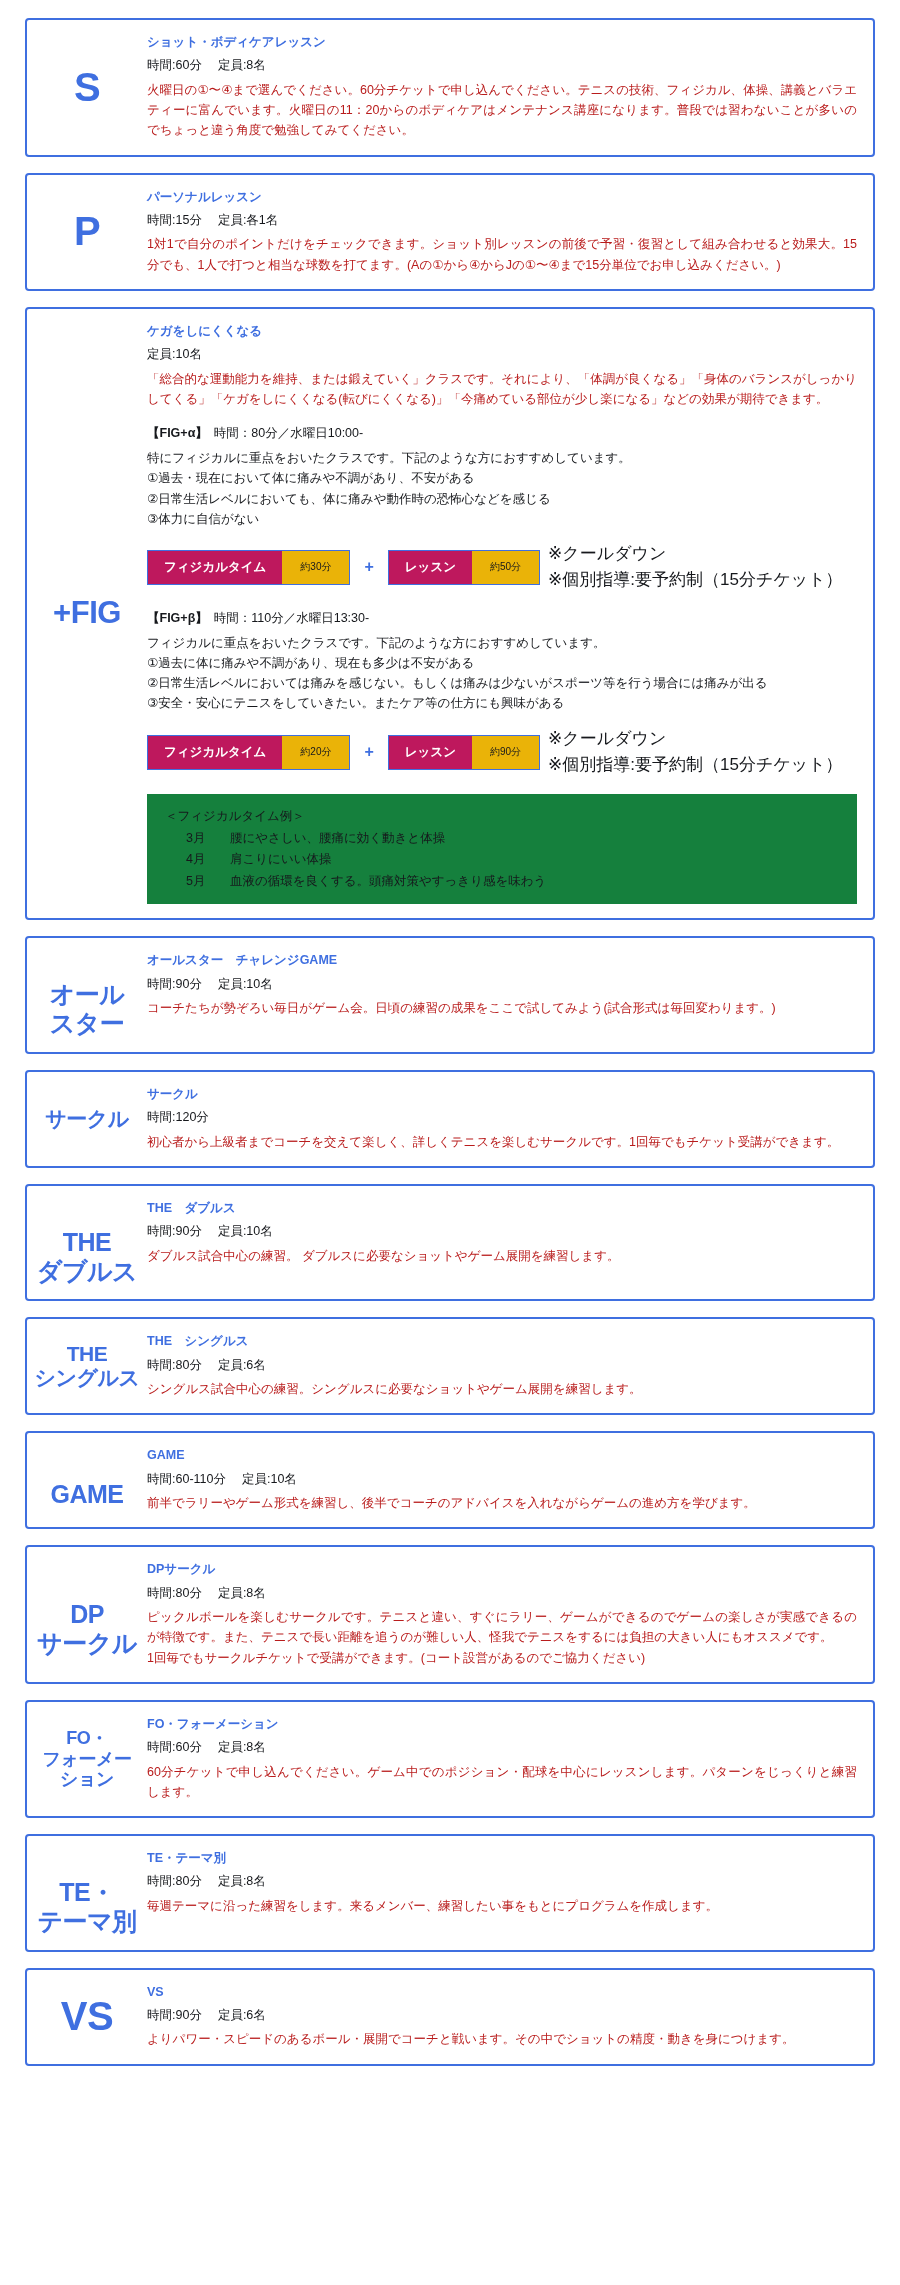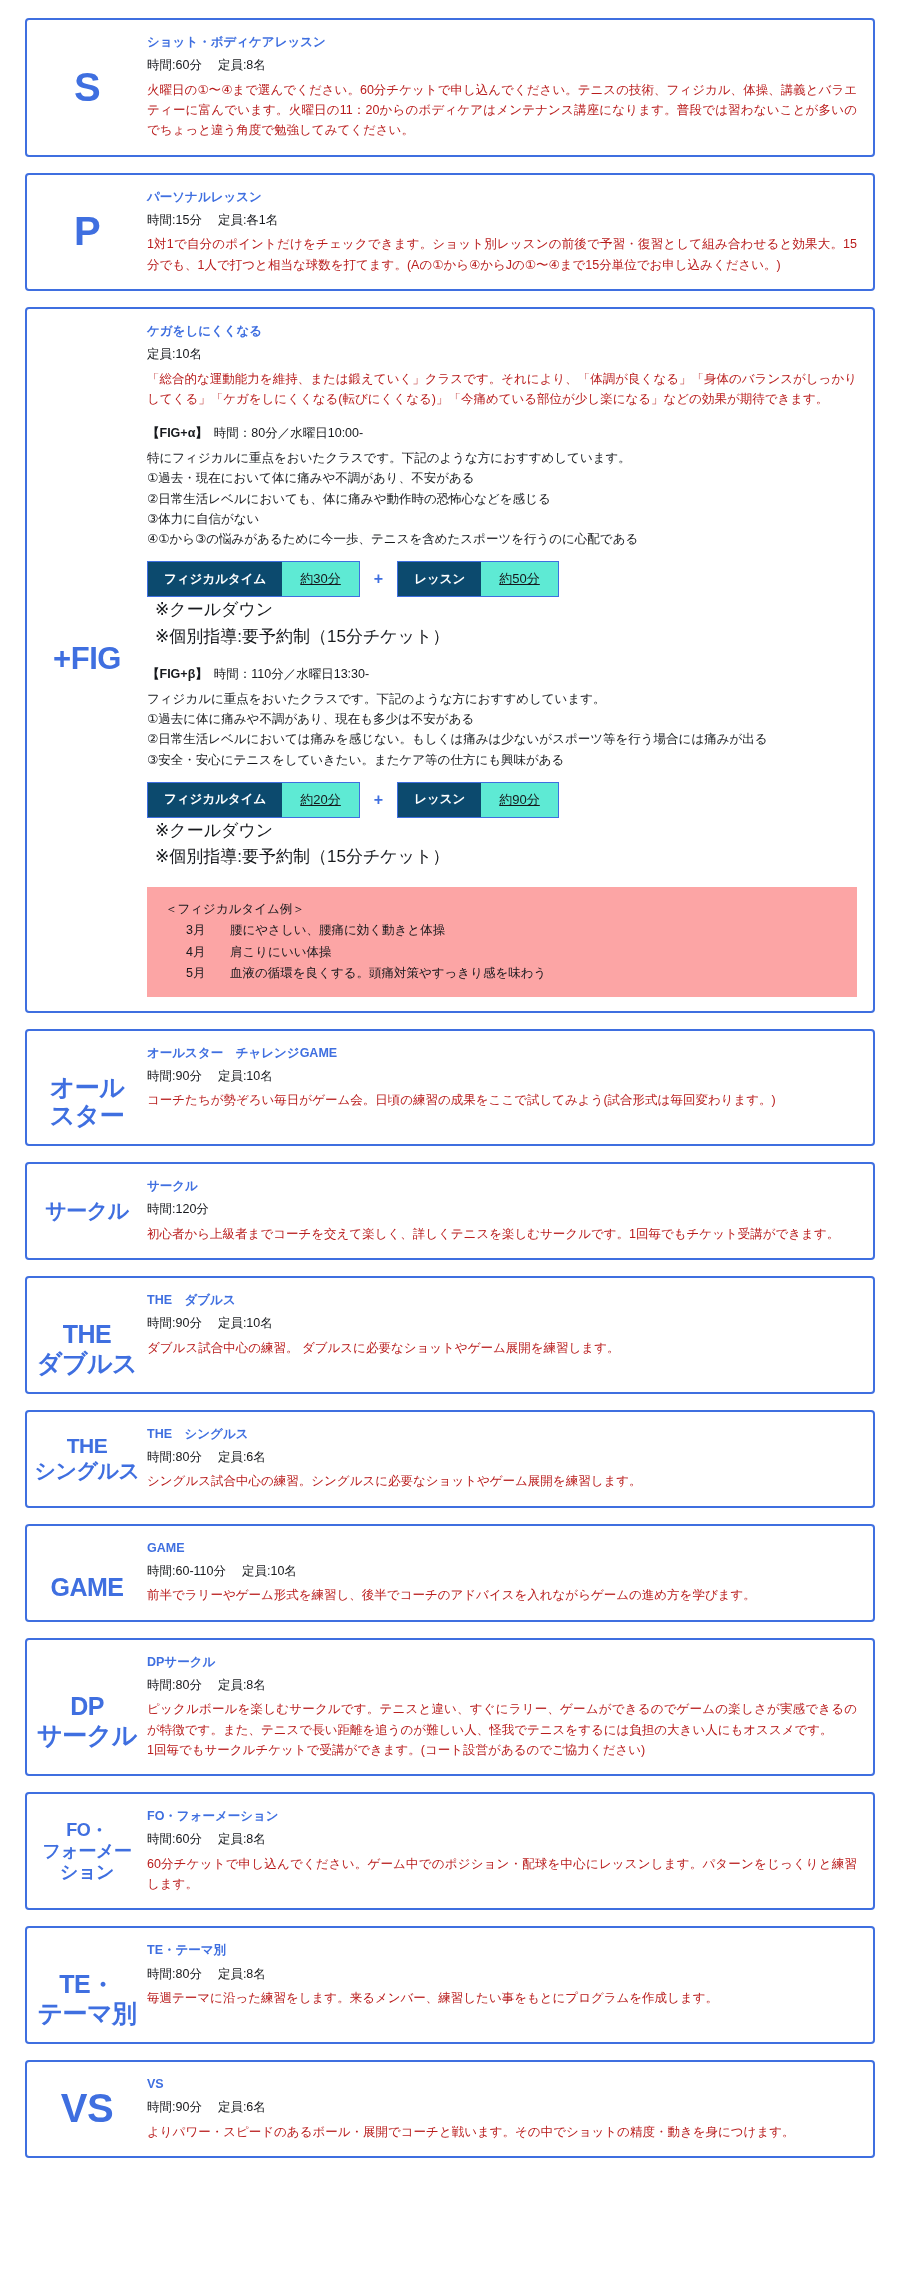--- a/index.html
+++ b/index.html
@@ -86,51 +86,50 @@
     margin: 12px 0 6px 0;
     flex-wrap: wrap;
     gap: 0;
   }
   .flow-pill {
     display: flex;
     align-items: stretch;
     border: 1px solid #3f6fe0;
   }
   .flow-label {
-    background: #0c4a6e;
+    background: #be185d;
     color: #ffffff;
     font-size: 12.5px;
     font-weight: bold;
     padding: 8px 16px;
     display: flex;
     align-items: center;
   }
   .flow-value {
-    background: #5eead4;
-    color: #16181c;
-    font-size: 13px;
+    background: #eab308;
+    color: #16181c;
+    font-size: 10px;
     padding: 8px 18px;
     display: flex;
     align-items: center;
-    text-decoration: underline;
   }
   .flow-plus {
     color: #3f6fe0;
     font-size: 16px;
     font-weight: bold;
     padding: 0 14px;
   }
   .flow-notes {
     margin-left: 8px;
     font-size: 17px;
     color: #16181c;
     line-height: 1.55;
   }
   .note-box {
-    background: #fca5a5;
+    background: #15803d;
     padding: 12px 18px;
     margin-top: 16px;
     font-size: 12.5px;
     color: #16181c;
     line-height: 1.72;
   }
   .note-box .note-row .m { display: inline-block; width: 44px; margin-left: 21px; }
   .badge-2line { line-height: 1.15; }
 </style>
 </head>
@@ -159,21 +158,20 @@
         <div class="card-body">
           <div class="card-title">ケガをしにくくなる</div>
           <div class="card-meta"><span>定員:10名</span></div>
           <div class="card-desc">「総合的な運動能力を維持、または鍛えていく」クラスです。それにより、「体調が良くなる」「身体のバランスがしっかりしてくる」「ケガをしにくくなる(転びにくくなる)」「今痛めている部位が少し楽になる」などの効果が期待できます。</div>
           <div class="sub-block">
             <div class="sub-head"><span>【FIG+α】</span><span class="sub-head-time">時間：80分／水曜日10:00-</span></div>
             <div class="sub-line">特にフィジカルに重点をおいたクラスです。下記のような方におすすめしています。</div>
             <div class="sub-line">①過去・現在において体に痛みや不調があり、不安がある</div>
             <div class="sub-line">②日常生活レベルにおいても、体に痛みや動作時の恐怖心などを感じる</div>
             <div class="sub-line">③体力に自信がない</div>
-            <div class="sub-line">④①から③の悩みがあるために今一歩、テニスを含めたスポーツを行うのに心配である</div>
             <div class="flow">
               <div class="flow-pill">
                 <div class="flow-label">フィジカルタイム</div>
                 <div class="flow-value">約30分</div>
               </div>
               <div class="flow-plus">+</div>
               <div class="flow-pill">
                 <div class="flow-label">レッスン</div>
                 <div class="flow-value">約50分</div>
               </div>

